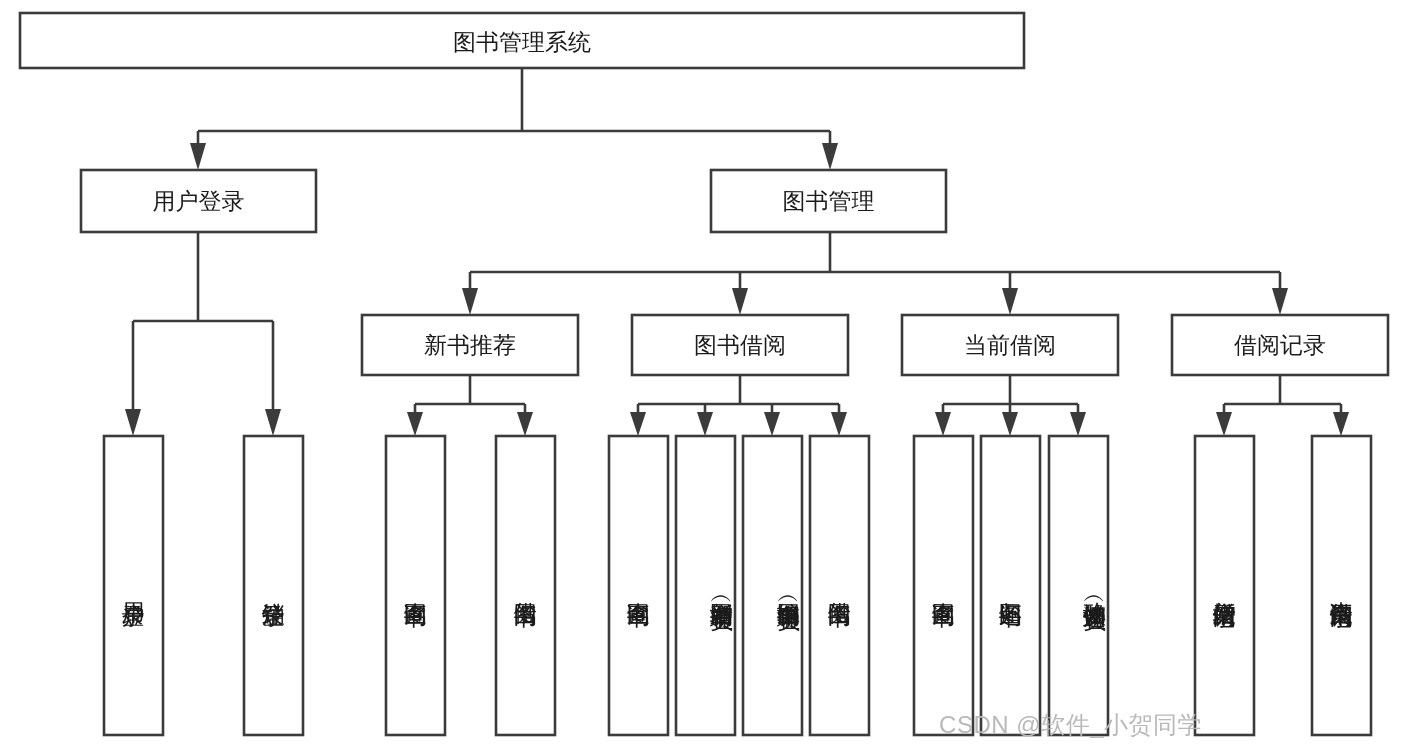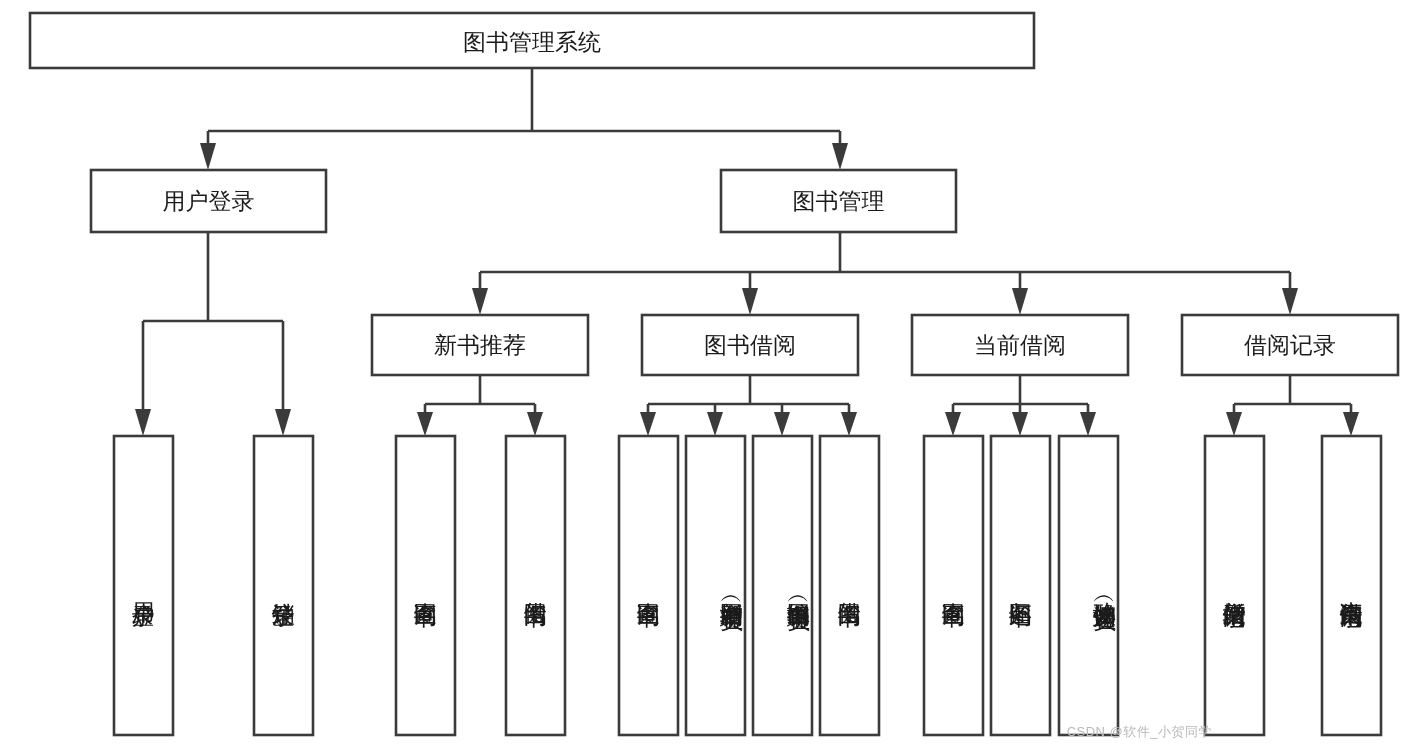--- a/index.html
+++ b/index.html
@@ -11,21 +11,20 @@
     width: 1405px;
     height: 747px;
     font-family: "Liberation Sans", "DejaVu Sans", sans-serif;
     overflow: hidden;
   }
   #stage {
     position: relative;
     width: 1216px;
     height: 747px;
     background: #ffffff;
-    margin-left: 10px;
   }
   svg.diagram {
     position: absolute;
     left: 0;
     top: 0;
     width: 1405px;
     height: 747px;
     display: block;
   }
   .node-box {
@@ -65,21 +64,21 @@
     justify-content: center;
     text-align: center;
     pointer-events: none;
     overflow: hidden;
   }
   .watermark {
     position: absolute;
     right: 14px;
     bottom: 6px;
     font-family: "Liberation Sans", "DejaVu Sans", sans-serif;
-    font-size: 13px;
+    font-size: 24px;
     color: #b9b9b9;
     letter-spacing: 0.5px;
     white-space: nowrap;
   }
 </style>
 </head>
 <body>
 
 <div id="stage">
 

